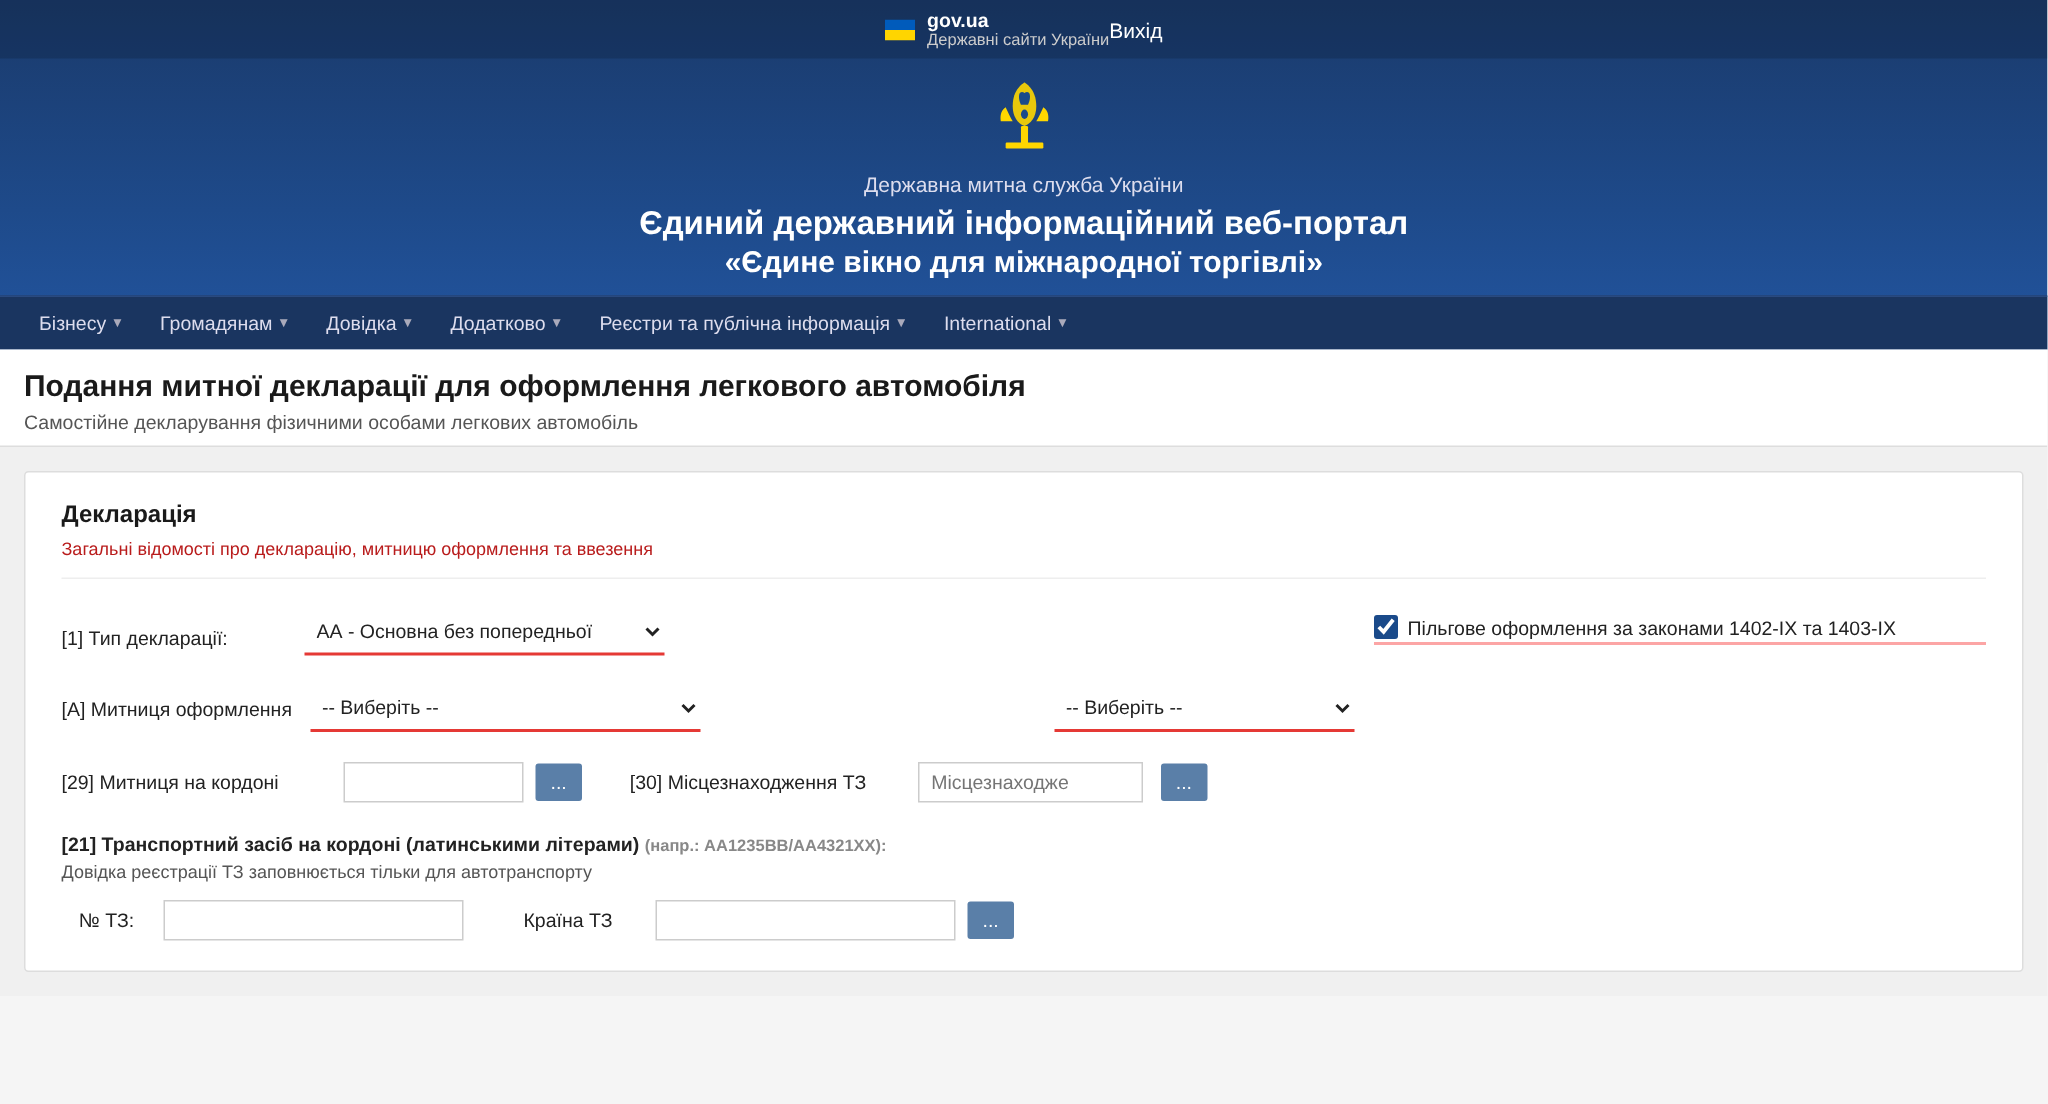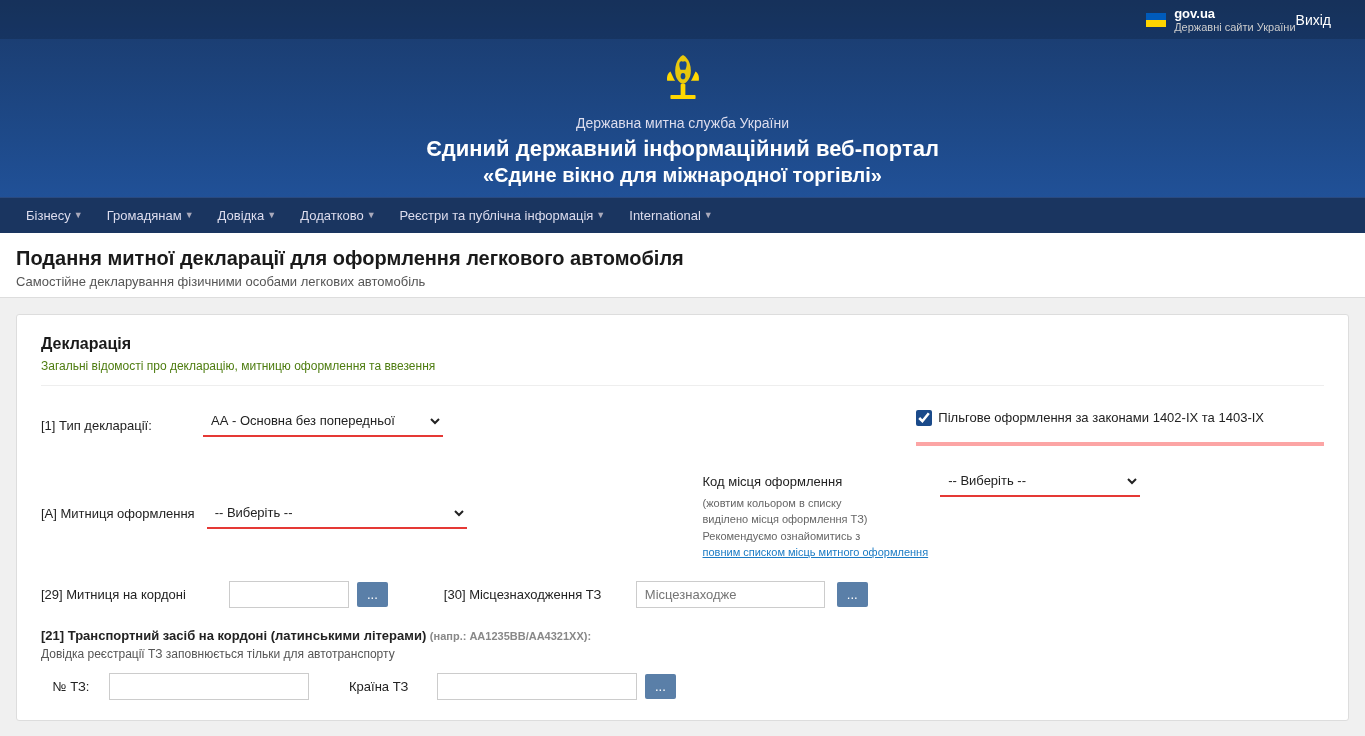--- a/index.html
+++ b/index.html
@@ -7,22 +7,22 @@
 
     
     .header {
       background: linear-gradient(180deg, #1a3a6b 0%, #1e4a8a 60%, #2255a0 100%);
       color: white;
       padding: 0;
     }
     .header-top {
       display: flex;
       align-items: center;
-      justify-content: flex-end;
-      padding: 6px 34px;
+      justify-content: center;
+      padding: 6px 16px;
       background: rgba(0,0,0,0.15);
     }
     .gov-ua-badge {
       display: flex;
       align-items: center;
       gap: 8px;
     }
     .ukraine-flag {
       width: 20px;
       height: 14px;
@@ -119,21 +119,21 @@
       padding: 20px 24px;
     }
     .section-title {
       font-size: 16px;
       font-weight: bold;
       color: #1a1a1a;
       margin-bottom: 6px;
     }
     .section-description {
       font-size: 12px;
-      color: #4d7c0f;
+      color: #b91c1c;
       margin-bottom: 20px;
       border-bottom: 1px solid #eee;
       padding-bottom: 12px;
     }
 
     
     .form-row {
       display: flex;
       align-items: flex-start;
       margin-bottom: 20px;
@@ -168,24 +168,24 @@
       gap: 8px;
       padding-top: 4px;
       flex: 1;
       justify-content: flex-end;
     }
     .checkbox-label {
       font-size: 13px;
       color: #222;
     }
     .checkbox-underline {
-      border-bottom: 4px solid #fca5a5;
-      padding-bottom: 16px;
+      border-bottom: 2px solid #fca5a5;
+      padding-bottom: 2px;
       display: inline-flex;
-      align-items: flex-start;
+      align-items: flex-end;
       gap: 6px;
       padding-right: 60px;
     }
 
     
     .two-col {
       display: flex;
       gap: 40px;
       align-items: center;
     }
@@ -201,21 +201,21 @@
     }
     .form-link {
       color: #1a7bc4;
       text-decoration: underline;
       cursor: pointer;
     }
 
     
     .border-row {
       display: flex;
-      gap: 56px;
+      gap: 32px;
       margin-bottom: 20px;
     }
     .border-field {
       display: flex;
       align-items: center;
       gap: 8px;
     }
     .border-label {
       font-size: 13px;
       min-width: 180px;
@@ -359,45 +359,36 @@
       <div class="col-left">
         <div style="display:flex; align-items:flex-start; gap:12px;">
           <label class="form-label" style="padding-top:8px;">[А] Митниця оформлення</label>
           <select class="form-control" style="min-width:260px;">
             <option>-- Виберіть --</option>
           </select>
         </div>
       </div>
       <div class="col-right">
         <div style="display:flex; align-items:flex-start; gap:12px;">
-          <div>
-            <label class="form-label" style="display:block; margin-bottom:4px;">Код місця оформлення</label>
-            <div class="form-description-text">
-              <span>(жовтим кольором в списку</span><br>
-              <span>виділено місця оформлення ТЗ)</span><br>
-              <span>Рекомендуємо ознайомитись з</span><br>
-              <a class="form-link">повним списком місць митного оформлення</a>
-            </div>
-          </div>
           <select class="form-control" style="min-width:200px; margin-top:0;">
             <option>-- Виберіть --</option>
           </select>
         </div>
       </div>
     </div>
 
     <div class="border-row">
       <div class="border-field">
         <label class="border-label">[29] Митниця на кордоні</label>
         <input type="text" class="border-input" style="">
         <button class="dots-btn">...</button>
       </div>
       <div class="border-field" style="gap:12px;">
         <label class="border-label">[30] Місцезнаходження ТЗ</label>
-        <input type="text" class="border-input" style="width: 189px;" placeholder="Місцезнаходже">
+        <input type="text" class="border-input" style="width: 150px;" placeholder="Місцезнаходже">
         <button class="dots-btn">...</button>
       </div>
     </div>
 
     <div class="transport-section">
       <div class="transport-title">
         <span>[21] Транспортний засіб на кордоні (латинськими літерами)</span>
         <span class="transport-hint">(напр.: AA1235BB/AA4321XX):</span>
       </div>
       <div class="transport-subtitle2">Довідка реєстрації ТЗ заповнюється тільки для автотранспорту</div>

